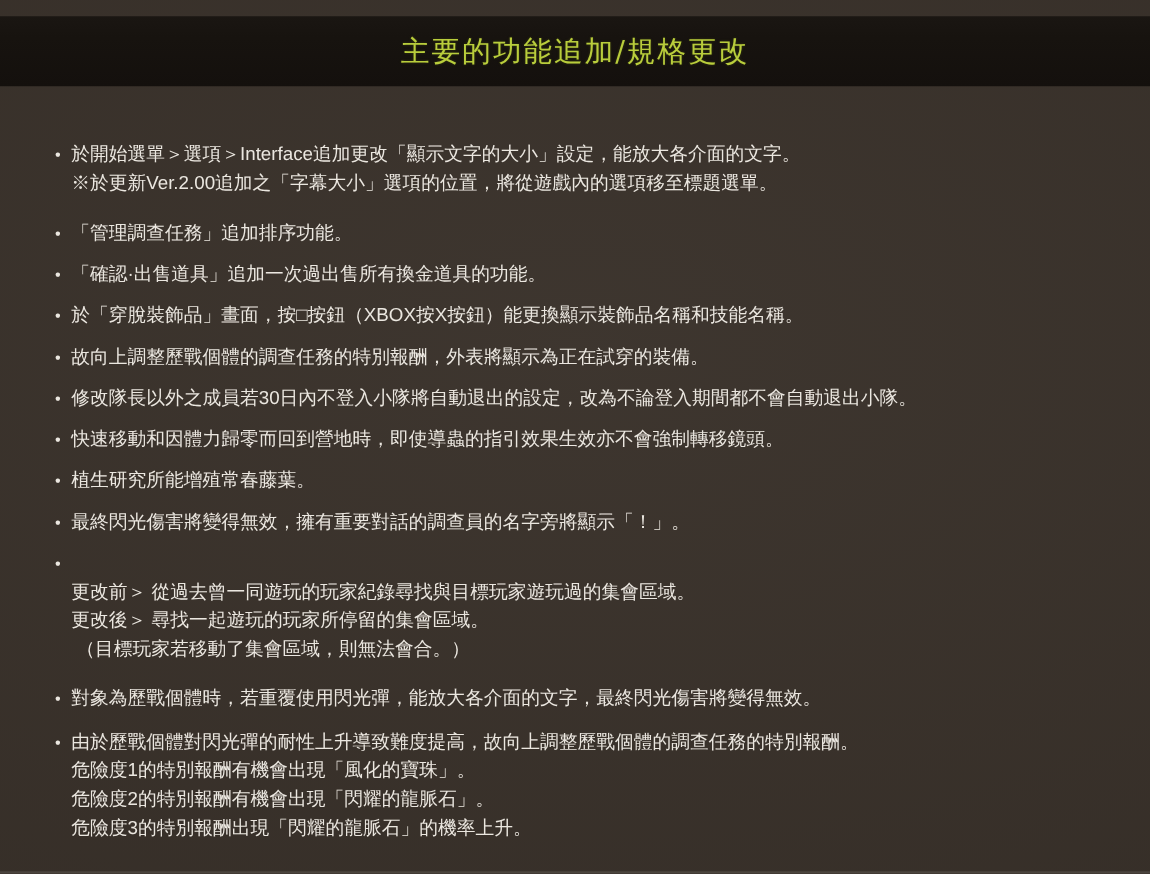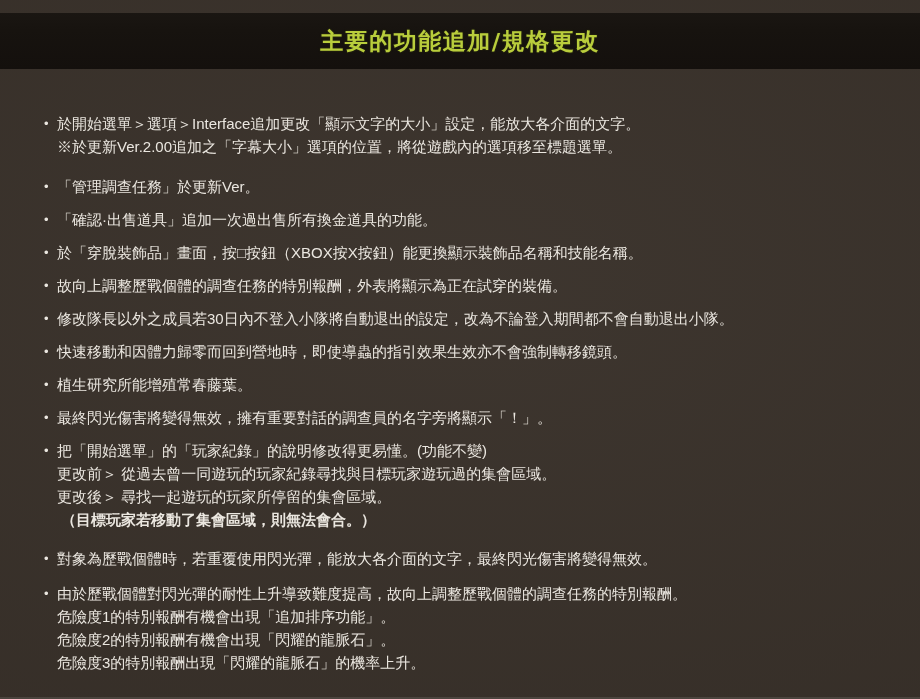--- a/index.html
+++ b/index.html
@@ -23,21 +23,21 @@
     height: 56px;
     width: 100%;
     background: linear-gradient(180deg, #1a1612 0%, var(--header-bg) 30%, #14100d 100%);
     display: flex;
     align-items: center;
     justify-content: center;
   }
   .header-title {
     font-family: "DejaVu Serif", "Liberation Serif", serif;
     font-size: 23px;
-    font-weight: 700;
+    font-weight: 400;
     letter-spacing: 1.5px;
     color: var(--title-color);
     text-shadow: 0 0 2px rgba(120,140,20,0.35);
   }
   .content {
     padding: 43px 20px 0 44px;
   }
   .item {
     margin-bottom: 10px;
     font-size: 15px;
@@ -48,21 +48,21 @@
   .item.gap-lg { margin-bottom: 16px; }
   .item.gap-md { margin-bottom: 12px; }
   .line { display: flex; }
   .bullet {
     flex: none;
     width: 13px;
     font-size: 13px;
     line-height: 23px;
   }
   .sub { padding-left: 13px; }
-  .sub.deep { padding-left: 17px; font-weight: bold; }
+  .sub.deep { padding-left: 17px; }
   .bottom-edge {
     position: absolute;
     left: 0; bottom: 0;
     width: 100%; height: 2px;
     background: rgba(255,255,255,0.10);
   }
 </style>
 </head>
 <body>
 
@@ -76,21 +76,21 @@
     <div class="line">
       <span class="bullet">•</span>
       <span>於開始選單＞選項＞Interface追加更改「顯示文字的大小」設定，能放大各介面的文字。</span>
     </div>
     <div class="line sub">※於更新Ver.2.00追加之「字幕大小」選項的位置，將從遊戲內的選項移至標題選單。</div>
   </div>
 
   <div class="item">
     <div class="line">
       <span class="bullet">•</span>
-      <span>「管理調查任務」於更新Ver。</span>
+      <span>「管理調查任務」追加排序功能。</span>
     </div>
   </div>
 
   <div class="item">
     <div class="line">
       <span class="bullet">•</span>
       <span>「確認·出售道具」追加一次過出售所有換金道具的功能。</span>
     </div>
   </div>
 
@@ -132,39 +132,38 @@
   <div class="item">
     <div class="line">
       <span class="bullet">•</span>
       <span>最終閃光傷害將變得無效，擁有重要對話的調查員的名字旁將顯示「！」。</span>
     </div>
   </div>
 
   <div class="item gap-lg">
     <div class="line">
       <span class="bullet">•</span>
-      <span>把「開始選單」的「玩家紀錄」的說明修改得更易懂。(功能不變)</span>
     </div>
     <div class="line sub">更改前＞ 從過去曾一同遊玩的玩家紀錄尋找與目標玩家遊玩過的集會區域。</div>
     <div class="line sub">更改後＞ 尋找一起遊玩的玩家所停留的集會區域。</div>
     <div class="line sub deep">（目標玩家若移動了集會區域，則無法會合。）</div>
   </div>
 
   <div class="item gap-md">
     <div class="line">
       <span class="bullet">•</span>
       <span>對象為歷戰個體時，若重覆使用閃光彈，能放大各介面的文字，最終閃光傷害將變得無效。</span>
     </div>
   </div>
 
   <div class="item">
     <div class="line">
       <span class="bullet">•</span>
       <span>由於歷戰個體對閃光彈的耐性上升導致難度提高，故向上調整歷戰個體的調查任務的特別報酬。</span>
     </div>
-    <div class="line sub">危險度1的特別報酬有機會出現「追加排序功能」。</div>
+    <div class="line sub">危險度1的特別報酬有機會出現「風化的寶珠」。</div>
     <div class="line sub">危險度2的特別報酬有機會出現「閃耀的龍脈石」。</div>
     <div class="line sub">危險度3的特別報酬出現「閃耀的龍脈石」的機率上升。</div>
   </div>
 
 </div>
 
 <div class="bottom-edge"></div>
 
 </body></html>

